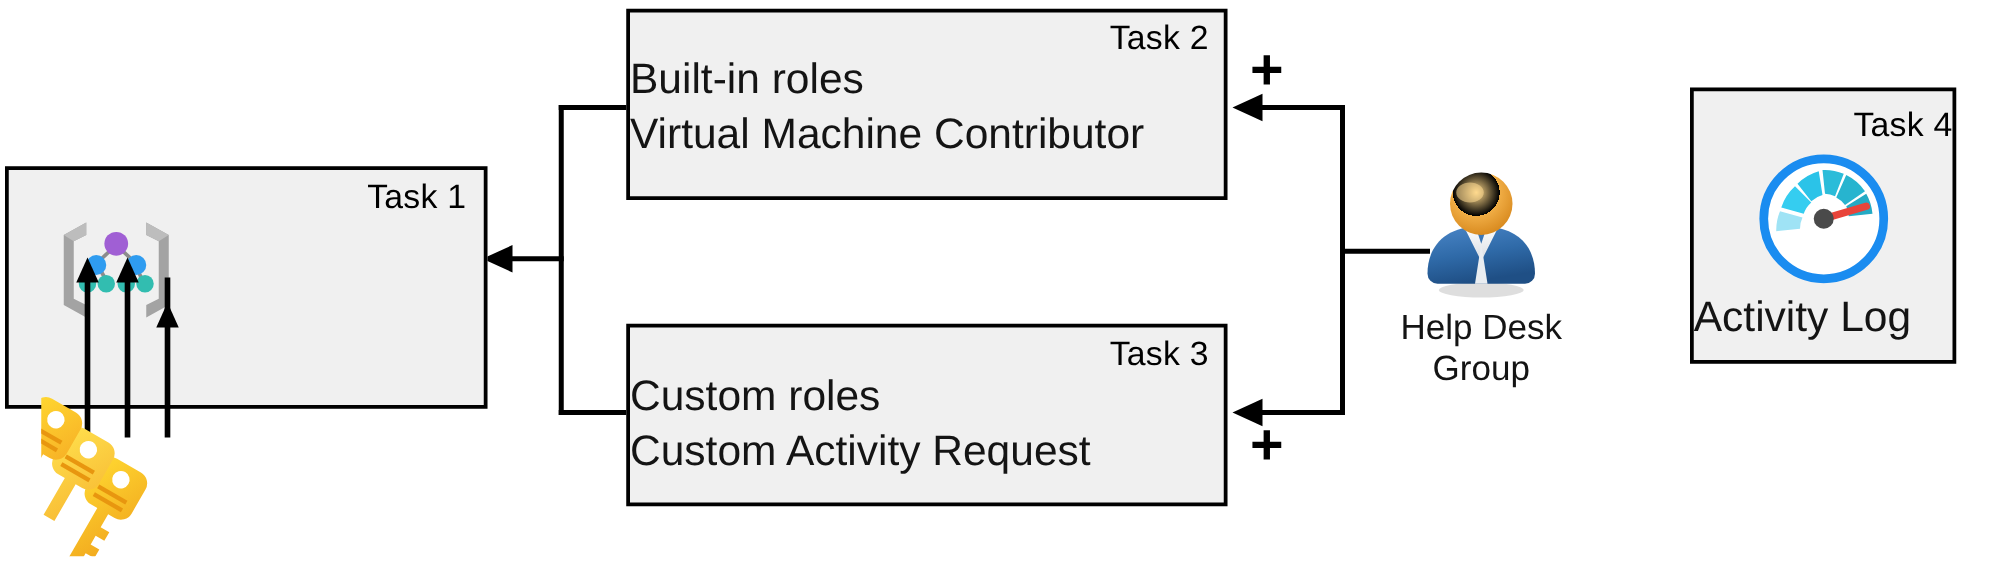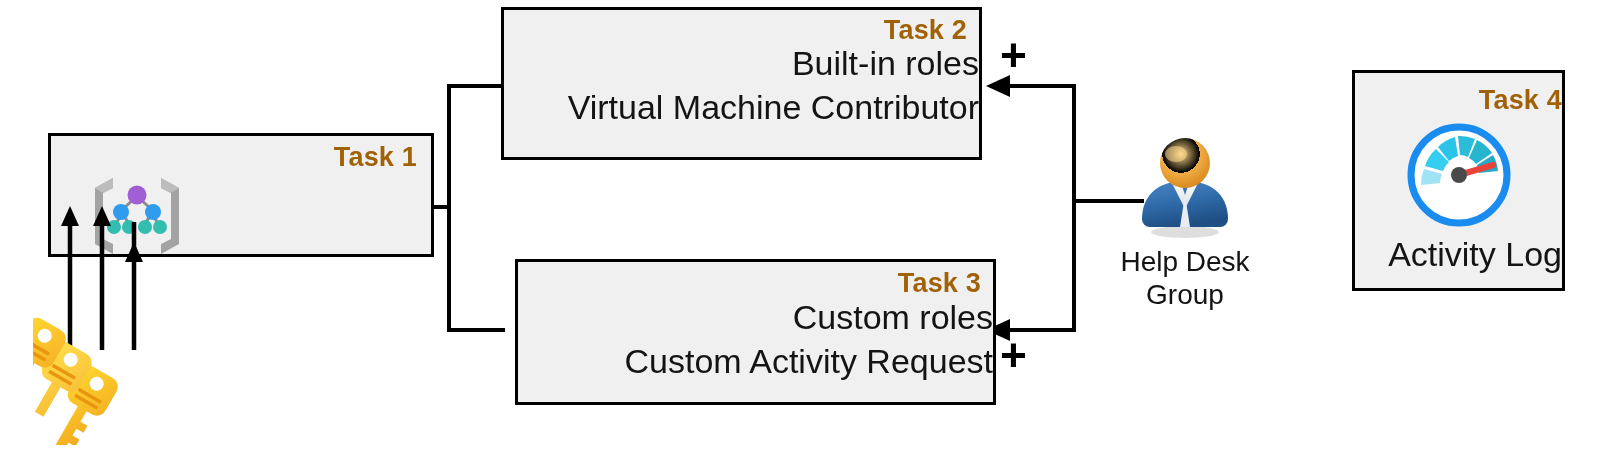--- a/index.html
+++ b/index.html
@@ -11,49 +11,49 @@
   }
   #canvas { position: relative; width: 1606px; height: 449px; background:#fff; }
 
   .task-box {
     position: absolute;
     background: #f0f0f0;
     border: 3px solid #000000;
   }
   .task-label {
     position: absolute;
-    color: #a16207;
-    font-weight: bold;
+    color: #000000;
+    font-weight: normal;
     font-size: 27px;
     letter-spacing: 0.2px;
     white-space: nowrap;
   }
   .box-text {
     position: absolute;
     color: #141414;
     font-size: 34px;
     line-height: 1.28;
-    text-align: right;
+    text-align: left;
     white-space: pre-line;
     font-weight: 400;
   }
 
   
-  #task1 { left: 4px; top: 133px; width: 386px; height: 124px; margin-left: 44px; }
+  #task1 { left: 4px; top: 133px; width: 386px; height: 194px; }
   #task1-label { right: 14px; top: 6px; }
   #task1-text { left: 150px; top: 52px; width: 230px; text-align: left; }
   #mg-icon { position: absolute; left: 38px; top: 34px; width: 96px; height: 92px; }
 
   
   #task2 { left: 501px; top: 7px; width: 481px; height: 153px; }
   #task2-label { right: 12px; top: 5px; }
   #task2-text { left: 0; top: 32px; width: 100%; }
 
   
-  #task3 { left: 501px; top: 259px; width: 481px; height: 146px; margin-left: 14px; }
+  #task3 { left: 501px; top: 259px; width: 481px; height: 146px; }
   #task3-label { right: 12px; top: 6px; }
   #task3-text { left: 0; top: 34px; width: 100%; }
 
   
   #task4 { left: 1352px; top: 70px; width: 213px; height: 221px; }
   #task4-label { left: 0; top: 12px; width: 100%; text-align: right; }
   #gauge-icon { position: absolute; left: 50%; top: 50px; transform: translateX(-50%); width: 104px; height: 104px; }
   #task4-text { left: 0; top: 160px; width: 100%; font-size: 34px; }
 
   

